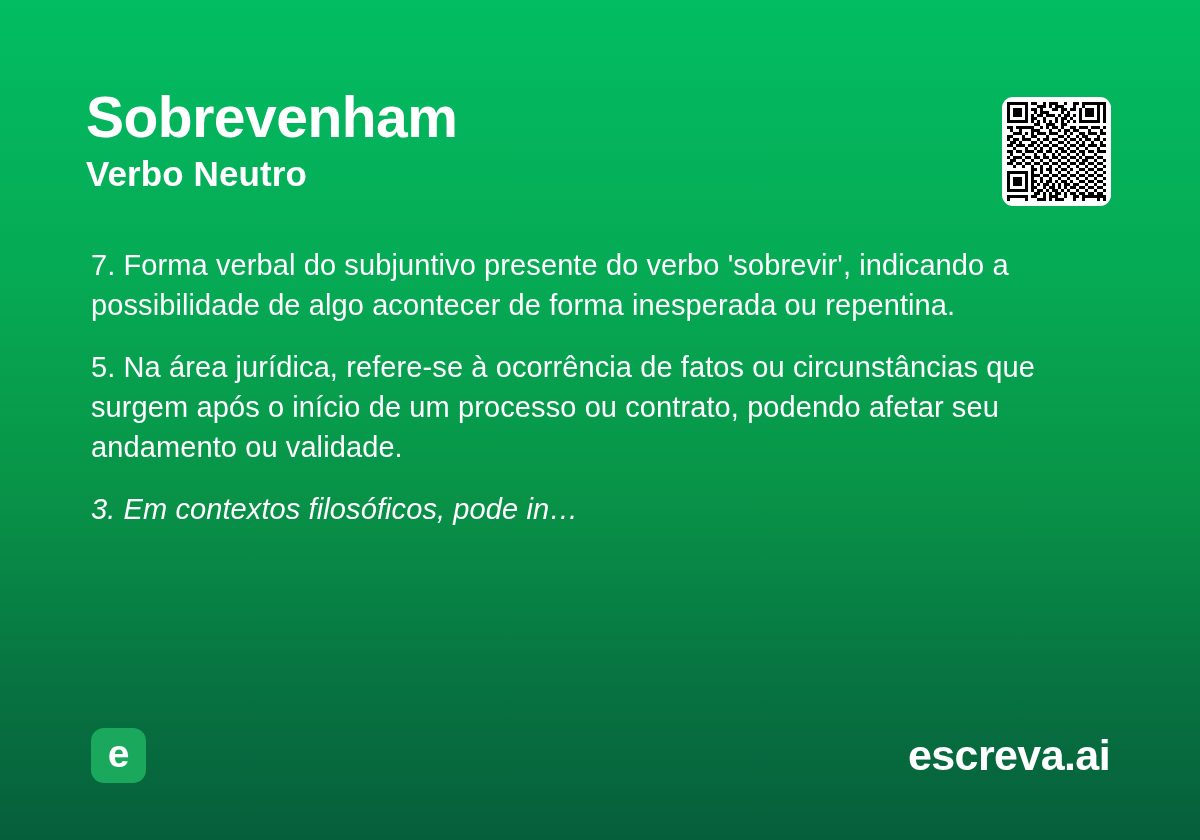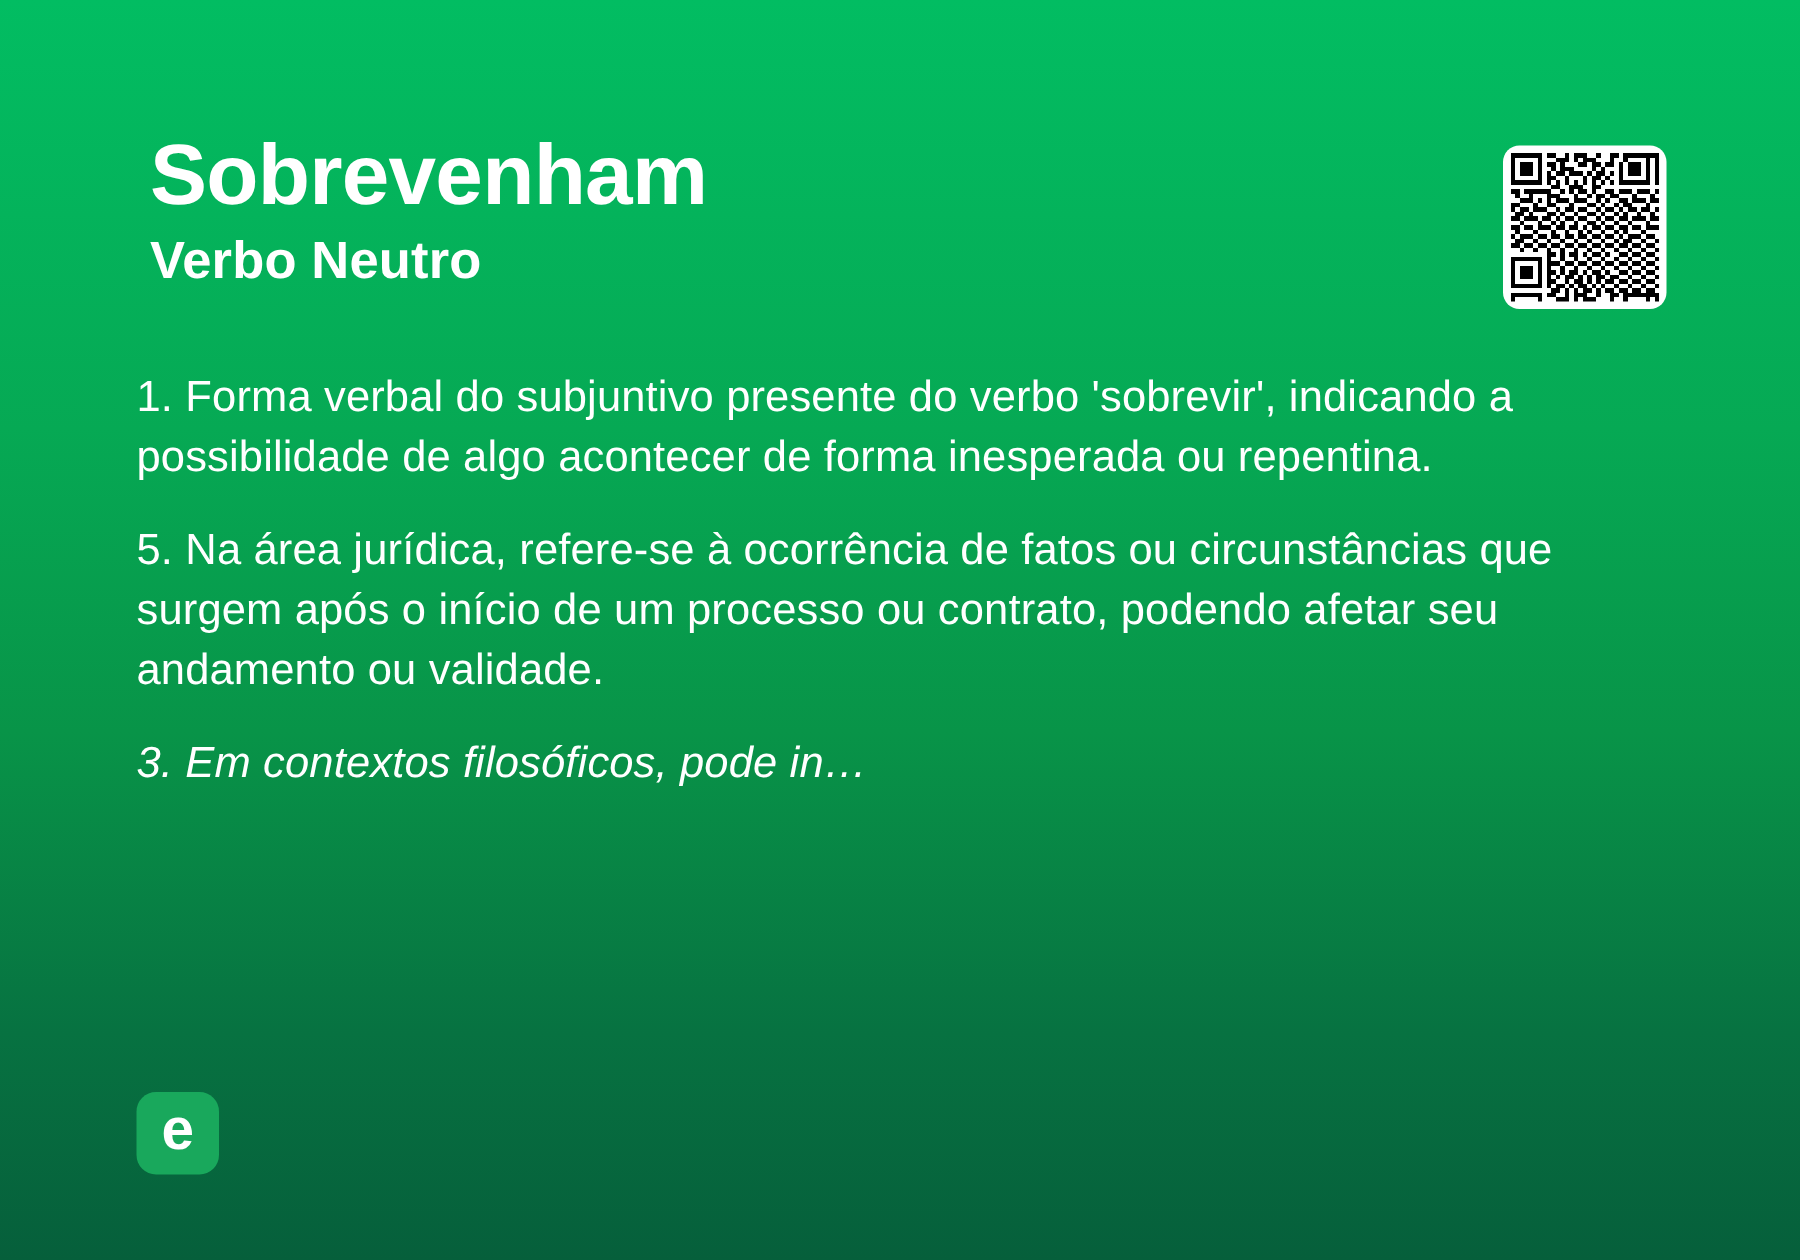--- a/index.html
+++ b/index.html
@@ -16,21 +16,21 @@
   .card {
     position: relative;
     width: 1200px;
     height: 840px;
     box-sizing: border-box;
     background: linear-gradient(180deg, #02bd62 0%, #06a954 34%, #089448 58%, #077241 82%, #065f3b 100%);
     overflow: hidden;
   }
   .header {
     position: absolute;
-    left: 100px;
+    left: 86px;
     top: 88px;
     right: 120px;
   }
   .word-title {
     margin: 0;
     font-size: 57px;
     font-weight: 700;
     line-height: 1.04;
     letter-spacing: -0.5px;
     color: #ffffff;
@@ -688,24 +688,25 @@
           <rect x="18" y="32" width="1" height="1"></rect>
           <rect x="22" y="32" width="1" height="1"></rect>
           <rect x="25" y="32" width="1" height="1"></rect>
           <rect x="30" y="32" width="1" height="1"></rect>
           <rect x="32" y="32" width="1" height="1"></rect>
         </g>
     </svg>
   </div>
 
   <div class="definitions">
-    <p class="definition">1. Forma verbal do subjuntivo presente do verbo 'sobrevir', indicando a possibilidade de algo acontecer de forma inesperada ou repentina.</p>
+    <p class="definition">7. Forma verbal do subjuntivo presente do verbo 'sobrevir', indicando a possibilidade de algo acontecer de forma inesperada ou repentina.</p>
     <p class="definition">5. Na área jurídica, refere-se à ocorrência de fatos ou circunstâncias que surgem após o início de um processo ou contrato, podendo afetar seu andamento ou validade.</p>
     <p class="definition">3. Em contextos filosóficos, pode in…</p>
   </div>
 
   <div class="footer">
     <div class="brand-mark">
       <span class="brand-mark-letter">e</span>
     </div>
+    <div class="brand-wordmark">escreva.ai</div>
   </div>
 
 </div>
 
 </body></html>

